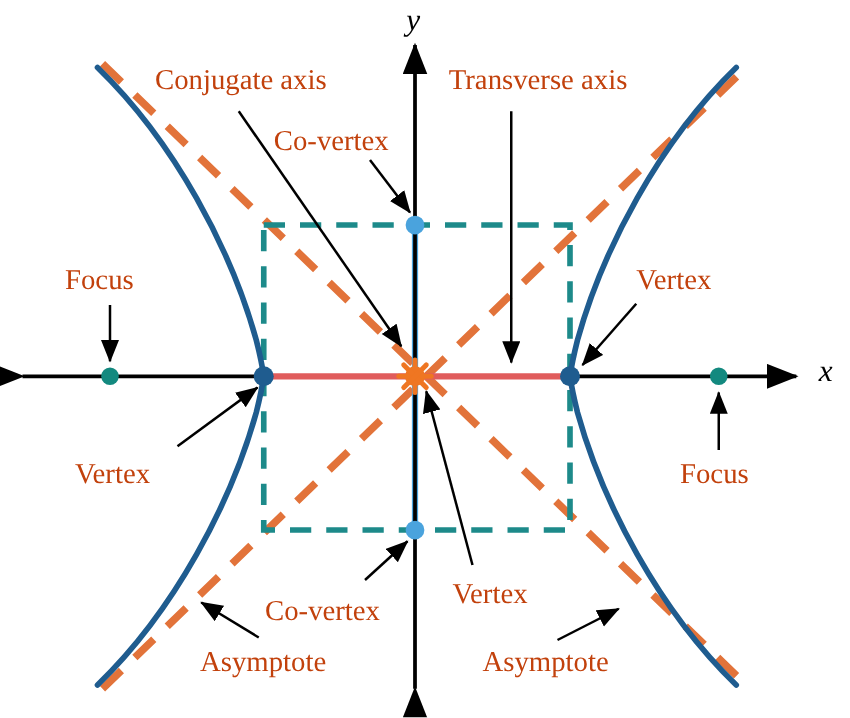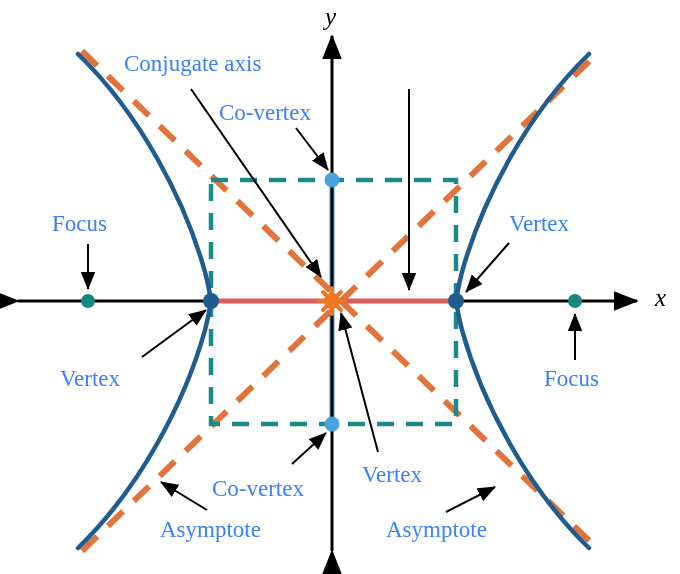--- a/index.html
+++ b/index.html
@@ -19,21 +19,21 @@
     position: absolute;
     left: 0;
     top: 0;
     width: 680px;
     height: 574px;
   }
   .fig-label {
     position: absolute;
     font-family: "Liberation Serif", "DejaVu Serif", serif;
     font-size: 23px;
-    color: #3b82f6;
+    color: #c2410c;
     white-space: nowrap;
     line-height: 1;
   }
   .axis-label {
     position: absolute;
     font-family: "Liberation Serif", "DejaVu Serif", serif;
     font-style: italic;
     font-size: 25px;
     color: #000000;
     white-space: nowrap;
@@ -114,20 +114,21 @@
         </g>
       </g>
     </g>
   </svg>
 
   <div class="axis-label" style="left:325px; top:4px;">y</div>
   <div class="axis-label" style="left:655px; top:285px;">x</div>
 
   <div class="fig-label" style="left:124px; top:52px;">Conjugate axis</div>
   <div class="fig-label" style="left:219px; top:101px;">Co-vertex</div>
+  <div class="fig-label" style="left:359px; top:52px;">Transverse axis</div>
   <div class="fig-label" style="left:52px; top:212px;">Focus</div>
   <div class="fig-label" style="left:509px; top:212px;">Vertex</div>
   <div class="fig-label" style="left:60px; top:367px;">Vertex</div>
   <div class="fig-label" style="left:544px; top:367px;">Focus</div>
   <div class="fig-label" style="left:212px; top:477px;">Co-vertex</div>
   <div class="fig-label" style="left:362px; top:463px;">Vertex</div>
   <div class="fig-label" style="left:160px; top:518px;">Asymptote</div>
   <div class="fig-label" style="left:386px; top:518px;">Asymptote</div>
 
 </div>

